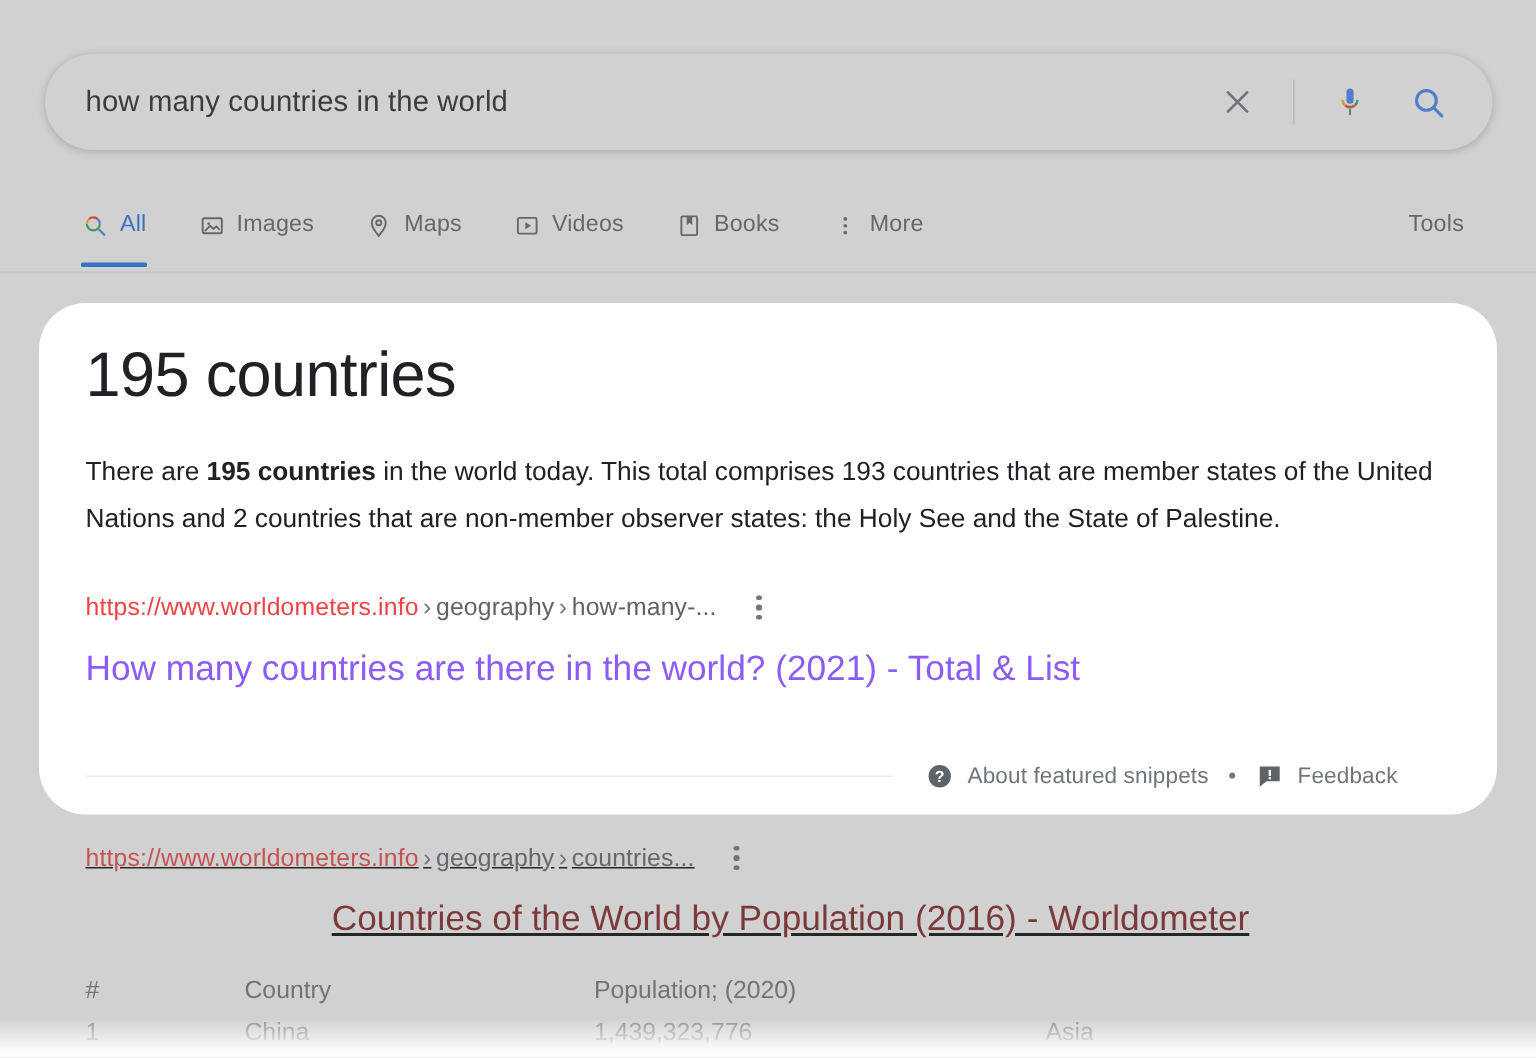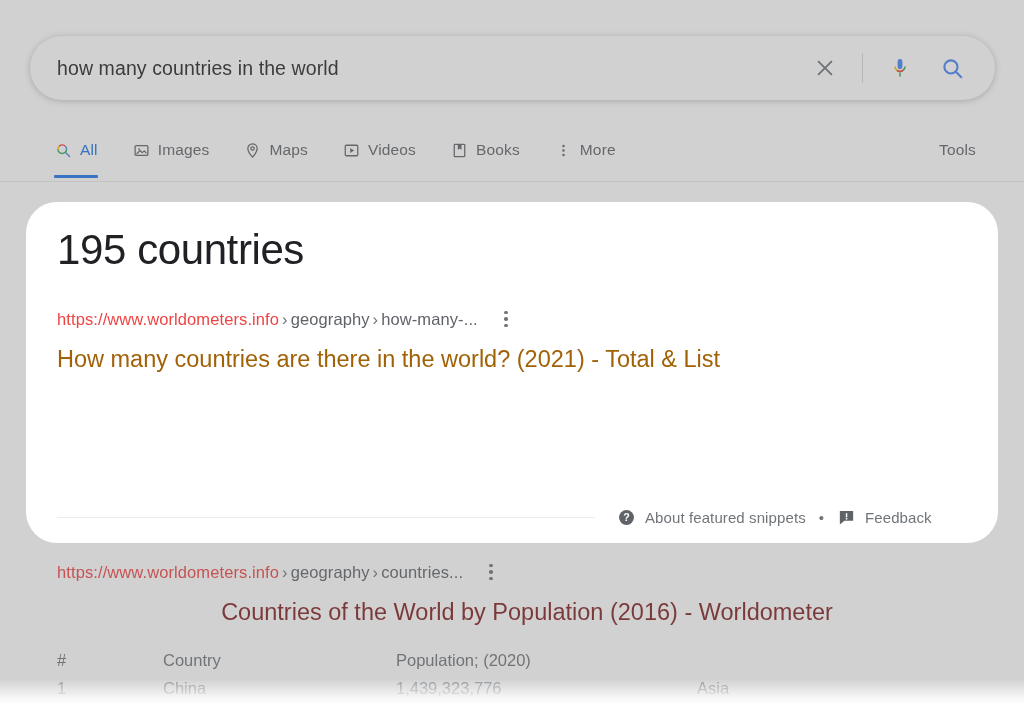--- a/index.html
+++ b/index.html
@@ -219,21 +219,21 @@
     height: 3.5px;
     border-radius: 50%;
     background: #70757a;
     margin: 1.6px 0;
   }
   .result-title {
     display: block;
     padding-top: 13px;
     font-size: 23.5px;
     line-height: 30px;
-    color: #a16207;
+    color: #8b5cf6;
     text-decoration: none;
     letter-spacing: 0px;
     cursor: pointer;
   }
   .result-title.visited { color: #7f1d1d; text-align: center; }
 
   #snippet-footer {
     position: absolute;
     left: 31px;
     top: 300px;
@@ -272,20 +272,21 @@
     font-size: 15px;
     margin: 0 13px;
   }
 
   
   #second-result {
     position: absolute;
     left: 57px;
     top: 560px;
     width: 940px;
+    text-decoration: underline;
   }
   #second-result .result-url-row { padding-top: 0; }
   #second-result .result-url { font-size: 16.5px; }
 
   
   #result-table {
     position: absolute;
     left: 57px;
     top: 646px;
     width: 800px;
@@ -453,20 +454,21 @@
       <div class="col-region">Asia</div>
     </div>
   </div>
 
   <div id="dim-overlay"></div>
 
   <div id="featured-snippet-card">
     <div id="snippet-inner">
       <h2 id="snippet-answer">195 countries</h2>
 
+      <p id="snippet-paragraph"><span>There are </span><b>195 countries</b><span> in the world today. This total comprises 193 countries that are member states of the United Nations and 2 countries that are non-member observer states: the Holy See and the State of Palestine.</span></p>
 
       <div class="result-url-row">
         <div class="result-url">
           <span class="url-domain">https://www.worldometers.info</span><span class="url-sep">›</span><span>geography</span><span class="url-sep">›</span><span>how-many-...</span>
         </div>
         <div class="kebab-btn">
           <span></span>
           <span></span>
           <span></span>
         </div>

